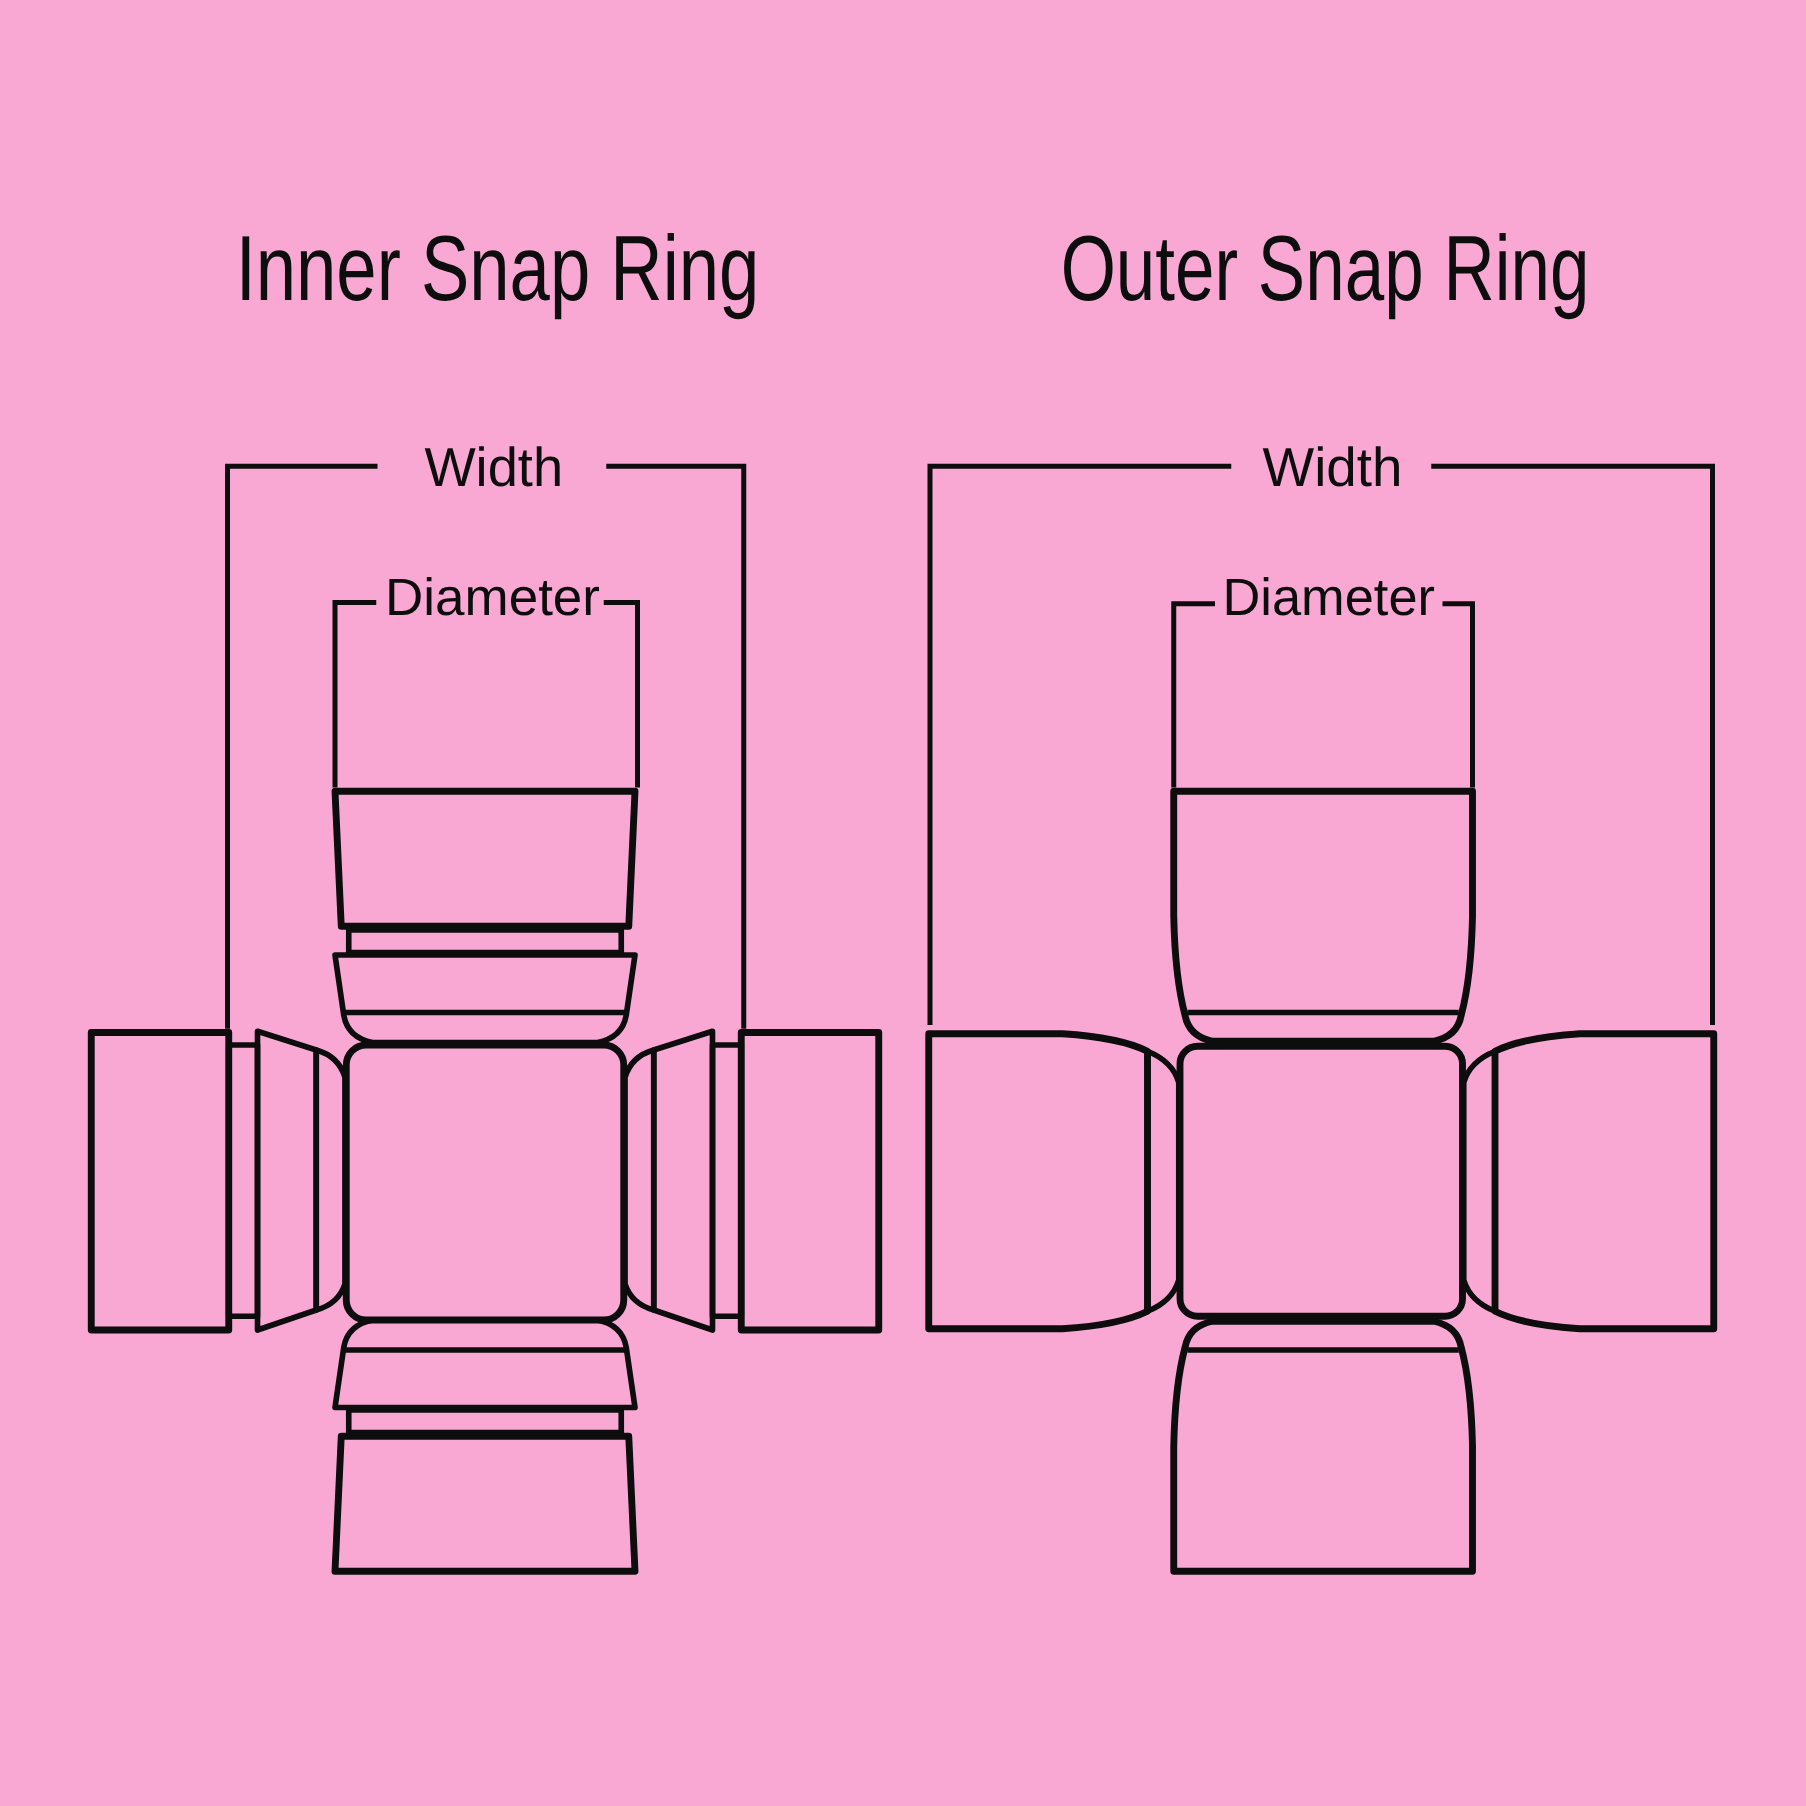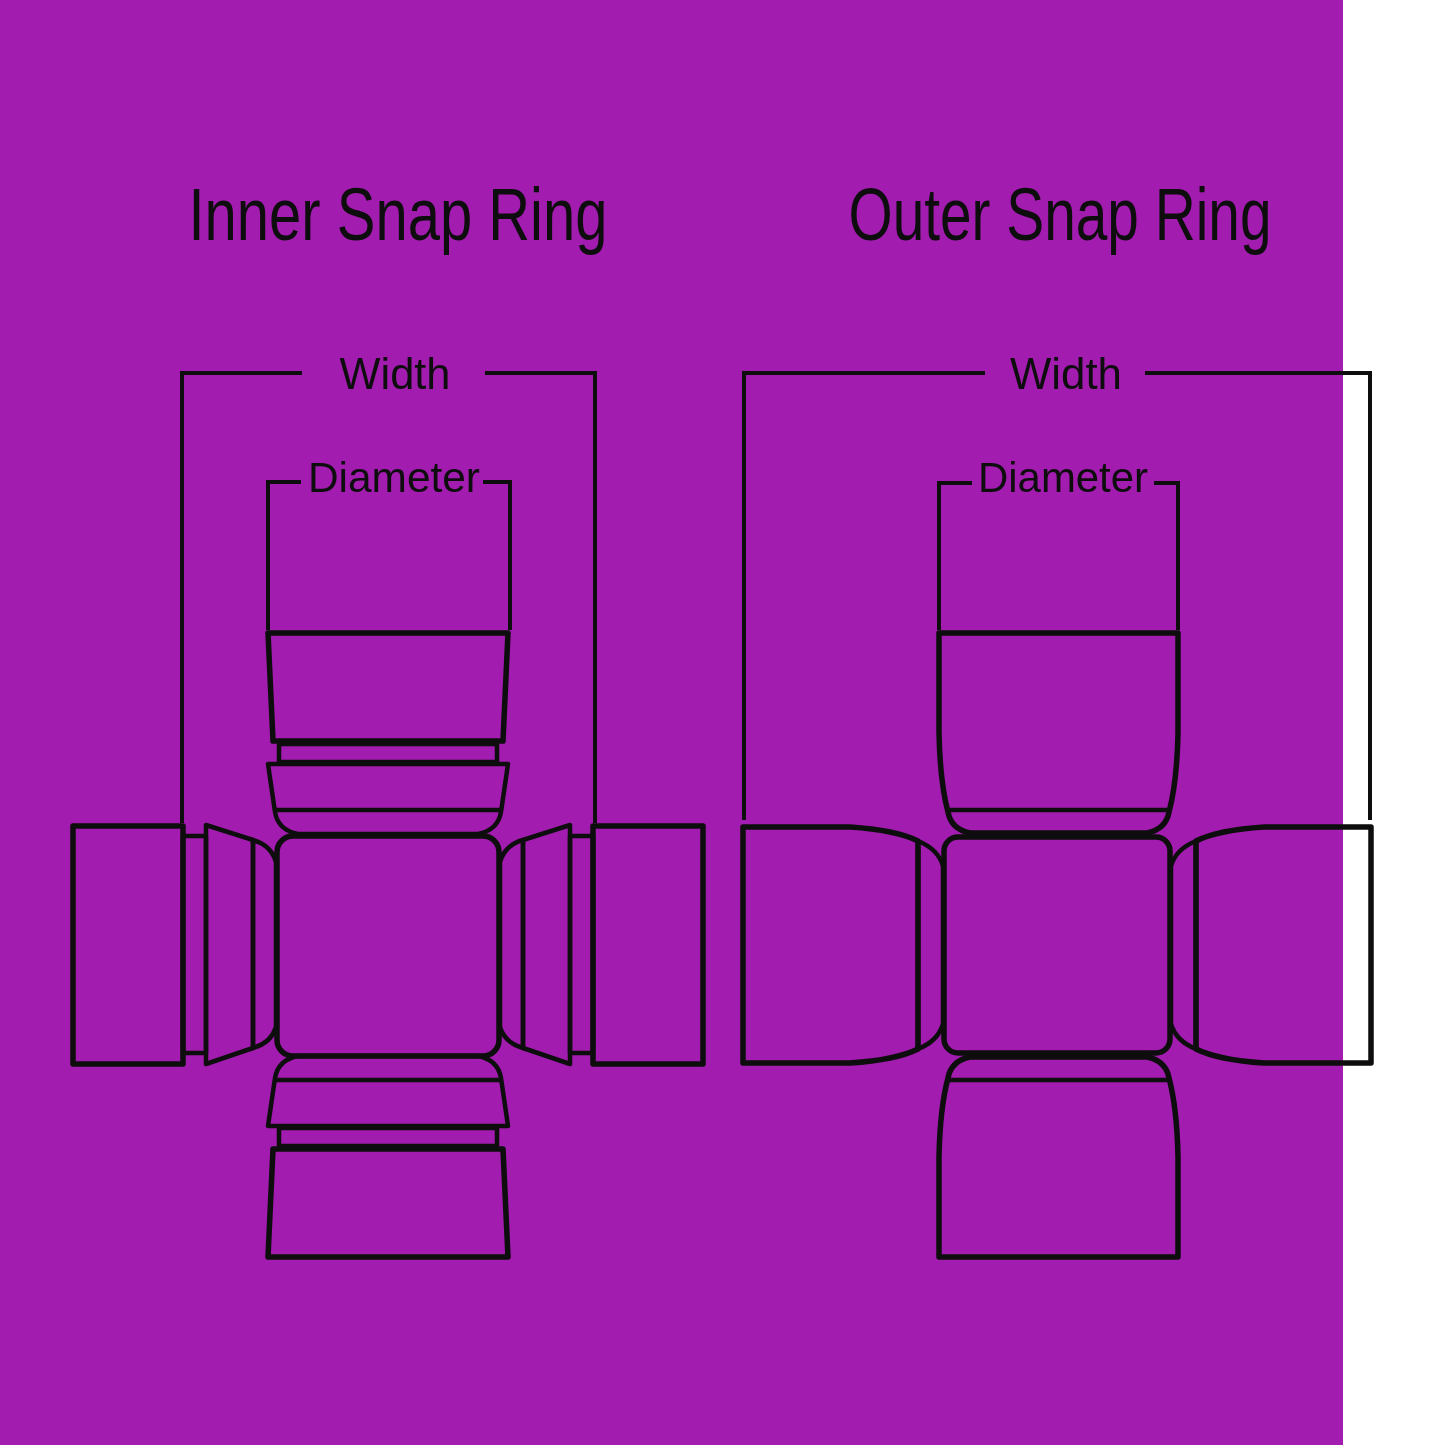--- a/index.html
+++ b/index.html
@@ -6,23 +6,23 @@
     margin: 0;
     padding: 0;
     background: #ffffff;
     width: 1445px;
     height: 1445px;
     overflow: hidden;
     font-family: "Liberation Sans", sans-serif;
   }
   #stage {
     position: relative;
-    width: 1343px;
+    width: 1445px;
     height: 1445px;
-    background: #a21caf;
+    background: #f9a8d4;
   }
   svg { display: block; }
   .outline  { fill: none; stroke-width: 5.5px; stroke-linejoin: round; }
   .detail   { fill: none; stroke-width: 4.5px; stroke-linejoin: round; }
   .bracket  { fill: none; stroke-width: 4px;   stroke-linejoin: miter; }
   .title-text {
     font-size: 74px;
     fill: #0d0d0d;
     stroke: none;
   }

